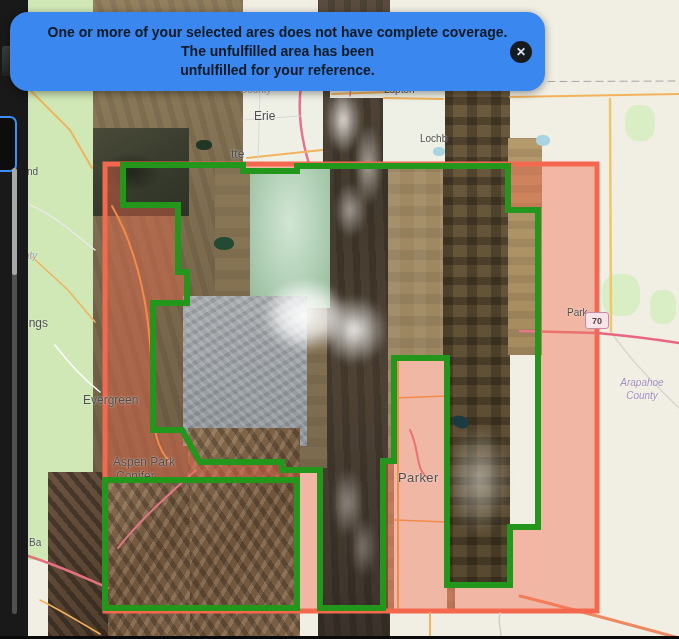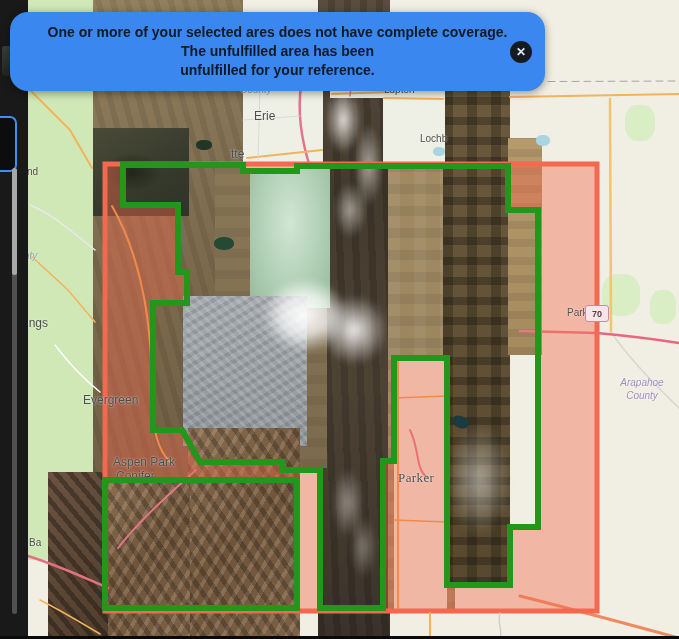--- a/index.html
+++ b/index.html
@@ -66,21 +66,21 @@
   #cloud-4{background:
      radial-gradient(22px 50px at 40% 30%, rgba(235,232,226,.5), transparent 70%),
      radial-gradient(18px 44px at 65% 70%, rgba(235,232,226,.4), transparent 70%);filter:blur(3px);}
   #cloud-5{background:radial-gradient(closest-side, rgba(222,220,214,.6), transparent);filter:blur(4px);}
   
   #overlay{position:absolute;left:0;top:0;z-index:5;pointer-events:none;}
   
   .lbl{position:absolute;z-index:6;font-size:10px;color:#4e4e4e;
        text-shadow:0 0 2px rgba(255,255,255,.8);white-space:nowrap;}
   .lbl.big{font-size:12px;}
-  .lbl.town{font-size:13px;color:#4f4f4f;letter-spacing:.4px;font-family:Liberation Serif, serif;}
+  .lbl.town{font-size:13px;color:#4f4f4f;letter-spacing:.4px;}
   .lbl.county{font-style:italic;color:#9aa5b1;text-align:center;line-height:12px;}
   .lbl.county2{font-style:italic;color:#a38fbe;text-align:center;line-height:13px;}
   #lbl-conifer{clip-path:inset(0 0 42% 0);}
   .shield{position:absolute;z-index:6;width:22px;height:15px;background:#f7e5ea;
           border:1px solid #c98ba3;border-radius:3px;font-size:9px;font-weight:bold;
           color:#5a3a46;display:flex;align-items:center;justify-content:center;}
   
   #sidebar{position:absolute;left:0;top:0;width:28px;height:639px;
            background:var(--sidebar-bg);z-index:15;}
   #sidebar-thumb-img{position:absolute;left:2px;top:46px;width:12px;height:30px;
@@ -192,21 +192,21 @@
   <span class="lbl county" style="left:226px;top:72px;width:60px;">
     <span>Boulder</span><br>
     <span>County</span>
   </span>
   <span class="lbl big" style="left:254px;top:109px;text-align:center;">Erie</span>
   <span class="lbl big" style="left:231px;top:147px;">tte</span>
   <span class="lbl" style="left:337px;top:72px;">Fred</span>
   <span class="lbl" style="left:384px;top:84px;">Lupton</span>
   <span class="lbl" style="left:420px;top:133px;">Lochb</span>
   <span class="lbl" style="left:567px;top:307px;">Park</span>
-  <span class="shield" style="left:585px;top:305px;">70</span>
+  <span class="shield" style="left:585px;top:312px;">70</span>
   <span class="lbl county2" style="left:612px;top:376px;width:60px;">
     <span>Arapahoe</span><br>
     <span>County</span>
   </span>
   <span class="lbl big" style="left:83px;top:393px;">Evergreen</span>
   <span class="lbl big" style="left:113px;top:455px;">Aspen Park</span>
   <span class="lbl big" id="lbl-conifer" style="left:116px;top:469px;">Conifer</span>
   <span class="lbl town" style="left:398px;top:470px;">Parker</span>
   <span class="lbl" style="left:27px;top:166px;">nd</span>
   <span class="lbl county" style="left:24px;top:250px;">nty</span>

